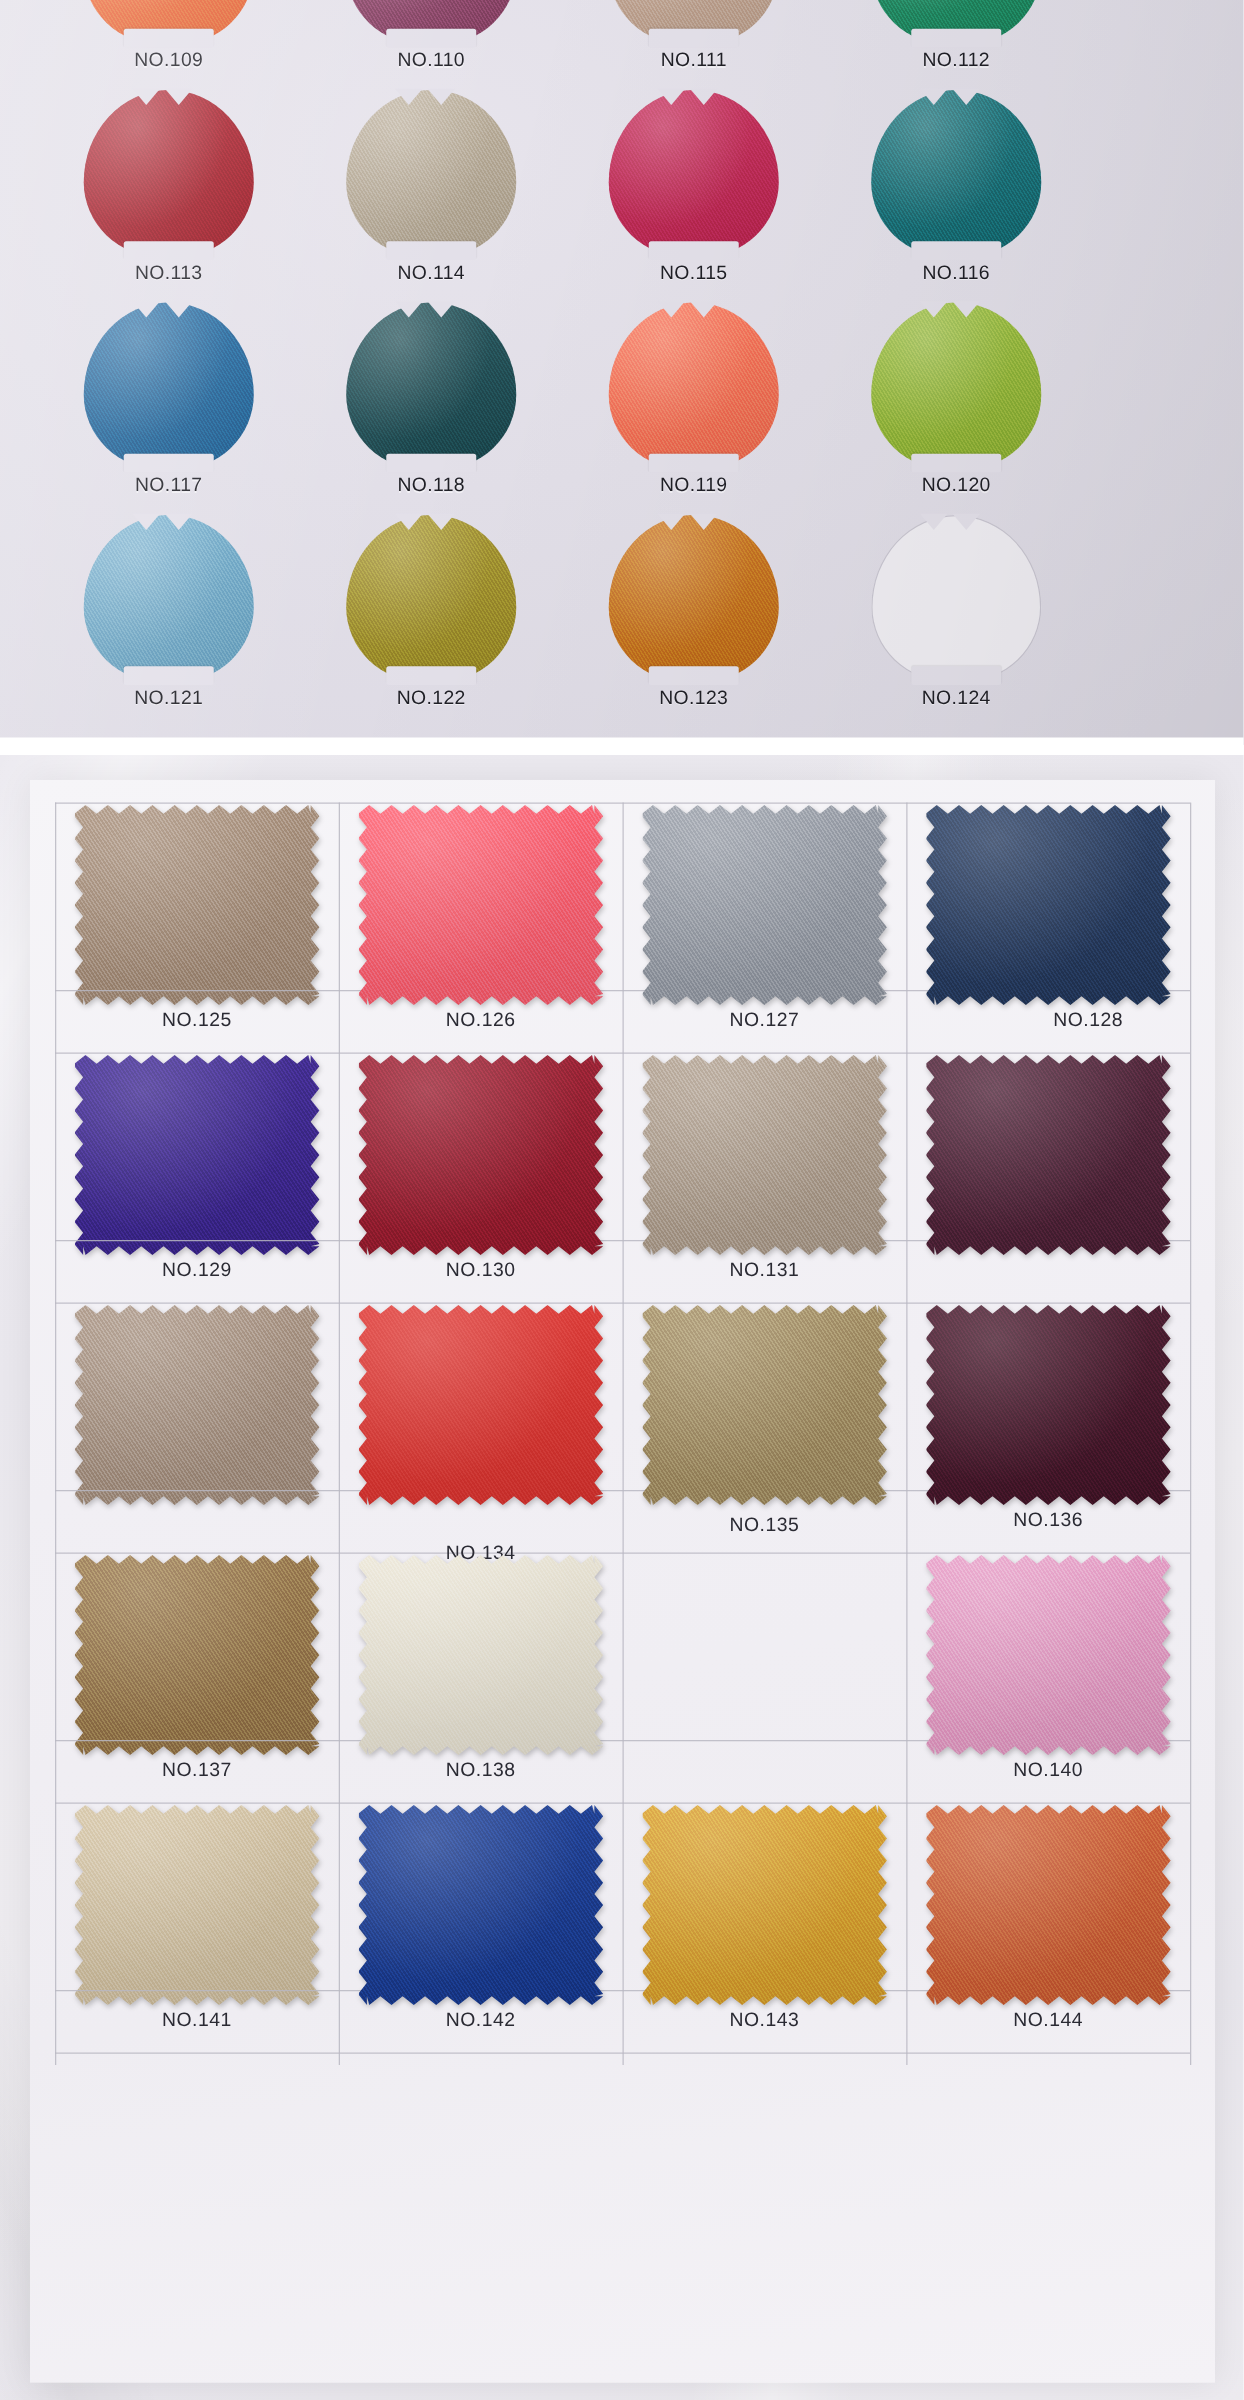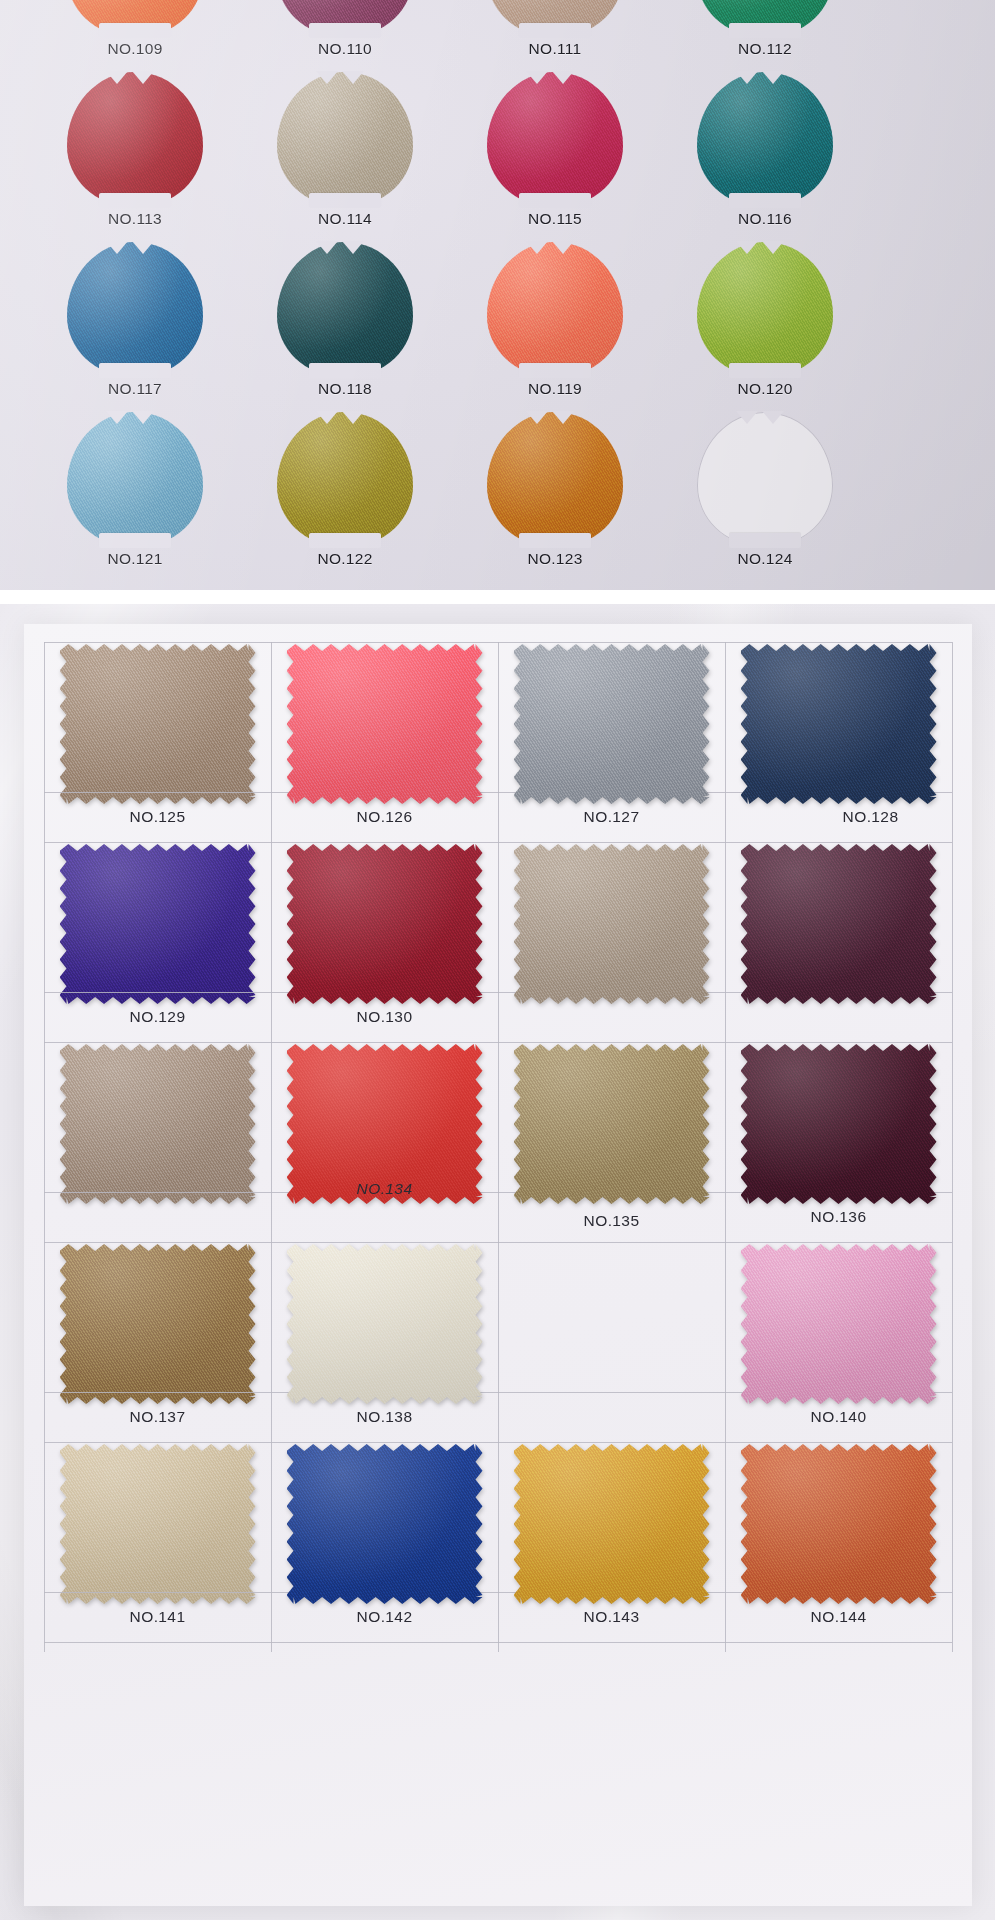--- a/index.html
+++ b/index.html
@@ -417,20 +417,23 @@
         </div>
         <div class="sw-holder" style="left: 567.5px; top: 202px; transform: translateX(-50%);">
           <div class="sw">
             <div class="body" style="clip-path: polygon(0px 7px, 8.9px 0px, 17.8px 7px, 26.7px 0px, 35.6px 7px, 44.5px 0px, 53.5px 7px, 62.4px 0px, 71.3px 7px, 80.2px 0px, 89.1px 7px, 98px 0px, 106.9px 7px, 115.8px 0px, 124.7px 7px, 133.6px 0px, 142.5px 7px, 151.5px 0px, 160.4px 7px, 169.3px 0px, 178.2px 7px, 187.1px 0px, 189px 7px, 189px 0px, 196px 8.9px, 189px 17.8px, 196px 26.7px, 189px 35.6px, 196px 44.4px, 189px 53.3px, 196px 62.2px, 189px 71.1px, 196px 80px, 189px 88.9px, 196px 97.8px, 189px 106.7px, 196px 115.6px, 189px 124.4px, 196px 133.3px, 189px 142.2px, 196px 151.1px, 189px 153px, 196px 153px, 187.1px 160px, 178.2px 153px, 169.3px 160px, 160.4px 153px, 151.5px 160px, 142.5px 153px, 133.6px 160px, 124.7px 153px, 115.8px 160px, 106.9px 153px, 98px 160px, 89.1px 153px, 80.2px 160px, 71.3px 153px, 62.4px 160px, 53.5px 153px, 44.5px 160px, 35.6px 153px, 26.7px 160px, 17.8px 153px, 8.9px 160px, 7px 153px, 7px 160px, 0px 151.1px, 7px 142.2px, 0px 133.3px, 7px 124.4px, 0px 115.6px, 7px 106.7px, 0px 97.8px, 7px 88.9px, 0px 80px, 7px 71.1px, 0px 62.2px, 7px 53.3px, 0px 44.4px, 7px 35.6px, 0px 26.7px, 7px 17.8px, 0px 8.9px);">
               <div class="fill" style="background: rgb(178, 162, 145);"></div>
               <div class="weave"></div>
               <div class="lite"></div>
             </div>
           </div>
         </div>
+        <div class="b-cell" style="left: 454px; top: 350px; height: 50px;">
+          <div class="b-label">NO.131</div>
+        </div>
         <div class="sw-holder" style="left: 794.5px; top: 202px; transform: translateX(-50%);">
           <div class="sw">
             <div class="body" style="clip-path: polygon(0px 7px, 8.9px 0px, 17.8px 7px, 26.7px 0px, 35.6px 7px, 44.5px 0px, 53.5px 7px, 62.4px 0px, 71.3px 7px, 80.2px 0px, 89.1px 7px, 98px 0px, 106.9px 7px, 115.8px 0px, 124.7px 7px, 133.6px 0px, 142.5px 7px, 151.5px 0px, 160.4px 7px, 169.3px 0px, 178.2px 7px, 187.1px 0px, 189px 7px, 189px 0px, 196px 8.9px, 189px 17.8px, 196px 26.7px, 189px 35.6px, 196px 44.4px, 189px 53.3px, 196px 62.2px, 189px 71.1px, 196px 80px, 189px 88.9px, 196px 97.8px, 189px 106.7px, 196px 115.6px, 189px 124.4px, 196px 133.3px, 189px 142.2px, 196px 151.1px, 189px 153px, 196px 153px, 187.1px 160px, 178.2px 153px, 169.3px 160px, 160.4px 153px, 151.5px 160px, 142.5px 153px, 133.6px 160px, 124.7px 153px, 115.8px 160px, 106.9px 153px, 98px 160px, 89.1px 153px, 80.2px 160px, 71.3px 153px, 62.4px 160px, 53.5px 153px, 44.5px 160px, 35.6px 153px, 26.7px 160px, 17.8px 153px, 8.9px 160px, 7px 153px, 7px 160px, 0px 151.1px, 7px 142.2px, 0px 133.3px, 7px 124.4px, 0px 115.6px, 7px 106.7px, 0px 97.8px, 7px 88.9px, 0px 80px, 7px 71.1px, 0px 62.2px, 7px 53.3px, 0px 44.4px, 7px 35.6px, 0px 26.7px, 7px 17.8px, 0px 8.9px);">
               <div class="fill" style="background: rgb(77, 31, 53);"></div>
               <div class="weave"></div>
               <div class="lite"></div>
             </div>
           </div>
         </div>
         <div class="sw-holder" style="left: 113.5px; top: 402px; transform: translateX(-50%);">
@@ -446,21 +449,21 @@
         <div class="hline" style="top: 600px;"></div>
         <div class="sw-holder" style="left: 340.5px; top: 402px; transform: translateX(-50%);">
           <div class="sw">
             <div class="body" style="clip-path: polygon(0px 7px, 8.9px 0px, 17.8px 7px, 26.7px 0px, 35.6px 7px, 44.5px 0px, 53.5px 7px, 62.4px 0px, 71.3px 7px, 80.2px 0px, 89.1px 7px, 98px 0px, 106.9px 7px, 115.8px 0px, 124.7px 7px, 133.6px 0px, 142.5px 7px, 151.5px 0px, 160.4px 7px, 169.3px 0px, 178.2px 7px, 187.1px 0px, 189px 7px, 189px 0px, 196px 8.9px, 189px 17.8px, 196px 26.7px, 189px 35.6px, 196px 44.4px, 189px 53.3px, 196px 62.2px, 189px 71.1px, 196px 80px, 189px 88.9px, 196px 97.8px, 189px 106.7px, 196px 115.6px, 189px 124.4px, 196px 133.3px, 189px 142.2px, 196px 151.1px, 189px 153px, 196px 153px, 187.1px 160px, 178.2px 153px, 169.3px 160px, 160.4px 153px, 151.5px 160px, 142.5px 153px, 133.6px 160px, 124.7px 153px, 115.8px 160px, 106.9px 153px, 98px 160px, 89.1px 153px, 80.2px 160px, 71.3px 153px, 62.4px 160px, 53.5px 153px, 44.5px 160px, 35.6px 153px, 26.7px 160px, 17.8px 153px, 8.9px 160px, 7px 153px, 7px 160px, 0px 151.1px, 7px 142.2px, 0px 133.3px, 7px 124.4px, 0px 115.6px, 7px 106.7px, 0px 97.8px, 7px 88.9px, 0px 80px, 7px 71.1px, 0px 62.2px, 7px 53.3px, 0px 44.4px, 7px 35.6px, 0px 26.7px, 7px 17.8px, 0px 8.9px);">
               <div class="fill" style="background: rgb(224, 53, 49);"></div>
               <div class="weave"></div>
               <div class="lite"></div>
             </div>
           </div>
         </div>
-        <div class="b-cell" style="left: 227px; top: 522px; height: 50px; font-style: italic;">
+        <div class="b-cell" style="left: 227px; top: 576px; height: 50px;">
           <div class="b-label">NO.134</div>
         </div>
         <div class="sw-holder" style="left: 567.5px; top: 402px; transform: translateX(-50%);">
           <div class="sw">
             <div class="body" style="clip-path: polygon(0px 7px, 8.9px 0px, 17.8px 7px, 26.7px 0px, 35.6px 7px, 44.5px 0px, 53.5px 7px, 62.4px 0px, 71.3px 7px, 80.2px 0px, 89.1px 7px, 98px 0px, 106.9px 7px, 115.8px 0px, 124.7px 7px, 133.6px 0px, 142.5px 7px, 151.5px 0px, 160.4px 7px, 169.3px 0px, 178.2px 7px, 187.1px 0px, 189px 7px, 189px 0px, 196px 8.9px, 189px 17.8px, 196px 26.7px, 189px 35.6px, 196px 44.4px, 189px 53.3px, 196px 62.2px, 189px 71.1px, 196px 80px, 189px 88.9px, 196px 97.8px, 189px 106.7px, 196px 115.6px, 189px 124.4px, 196px 133.3px, 189px 142.2px, 196px 151.1px, 189px 153px, 196px 153px, 187.1px 160px, 178.2px 153px, 169.3px 160px, 160.4px 153px, 151.5px 160px, 142.5px 153px, 133.6px 160px, 124.7px 153px, 115.8px 160px, 106.9px 153px, 98px 160px, 89.1px 153px, 80.2px 160px, 71.3px 153px, 62.4px 160px, 53.5px 153px, 44.5px 160px, 35.6px 153px, 26.7px 160px, 17.8px 153px, 8.9px 160px, 7px 153px, 7px 160px, 0px 151.1px, 7px 142.2px, 0px 133.3px, 7px 124.4px, 0px 115.6px, 7px 106.7px, 0px 97.8px, 7px 88.9px, 0px 80px, 7px 71.1px, 0px 62.2px, 7px 53.3px, 0px 44.4px, 7px 35.6px, 0px 26.7px, 7px 17.8px, 0px 8.9px);">
               <div class="fill" style="background: rgb(165, 144, 100);"></div>
               <div class="weave"></div>
               <div class="lite"></div>
             </div>
           </div>

